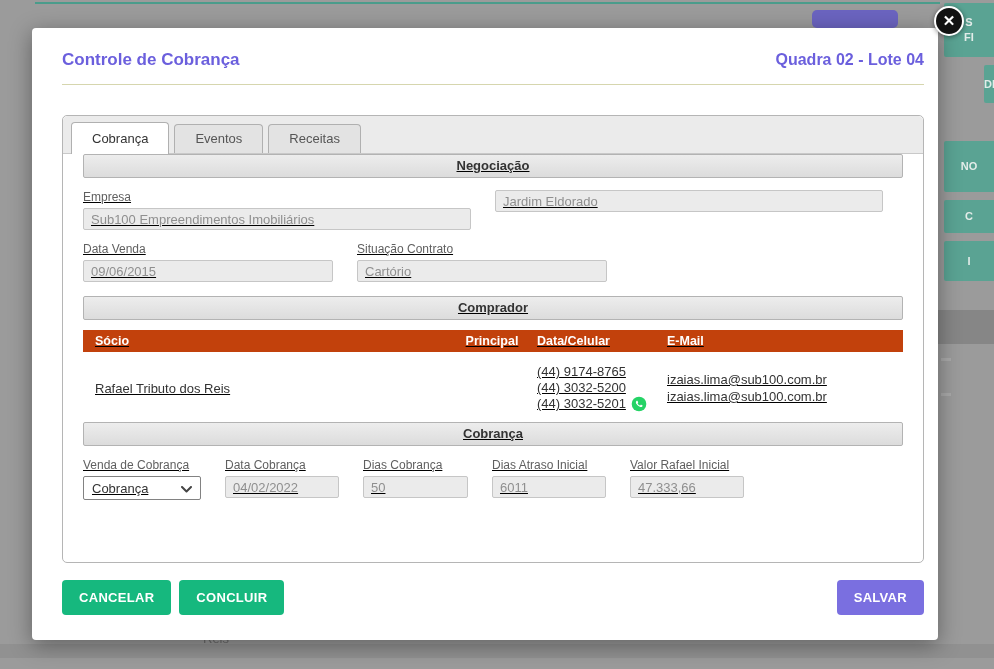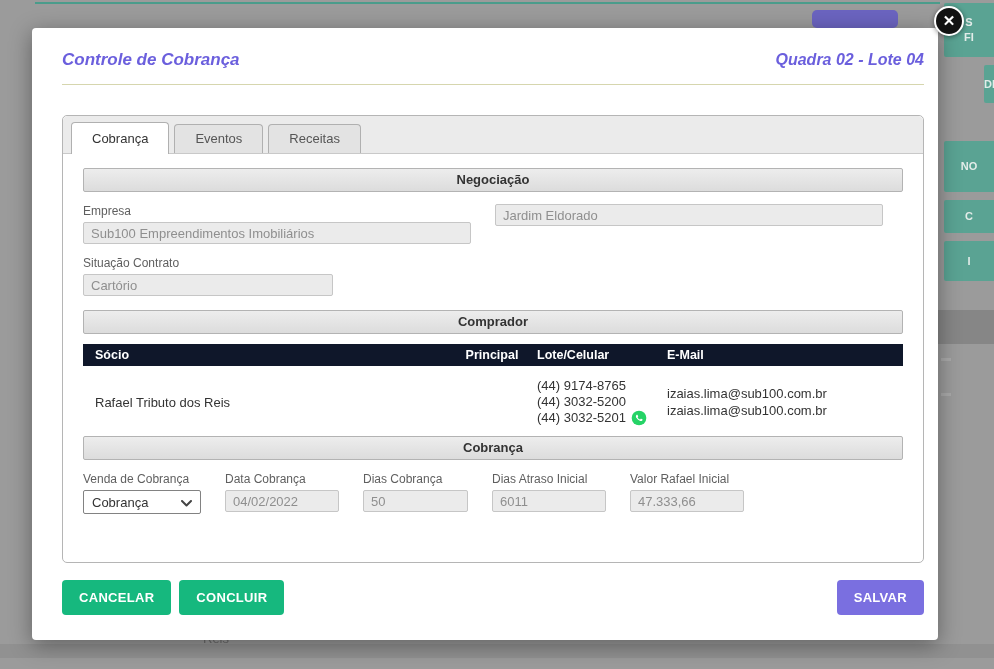--- a/index.html
+++ b/index.html
@@ -21,47 +21,47 @@
   .bg-name{position:absolute;left:203px;font-size:13px;color:#6c6c6c;z-index:1;}
   .bg-name.n1{top:631px;}
   .bg-name.n2{top:619px;}
 
   
   .modal{
     position:absolute;left:32px;top:28px;width:906px;height:612px;background:#fff;
     border-radius:4px;box-shadow:0 5px 22px rgba(0,0,0,.38);
     box-sizing:border-box;padding:16px 14px 0 30px;z-index:5;
   }
-  .modal-header{display:flex;justify-content:space-between;align-items:baseline;margin-top:6px;font-style:italic;}
+  .modal-header{display:flex;justify-content:space-between;align-items:baseline;margin-top:6px;}
   .modal-title{color:#6b5fdd;font-size:17px;font-weight:bold;}
   .modal-subtitle{color:#6b5fdd;font-size:16px;font-weight:bold;}
   .divider{border-top:1px solid #d6d6ae;margin-top:14px;}
 
   
   .tabbox{margin-top:30px;border:1px solid #b5b5b5;border-radius:5px;height:448px;box-sizing:border-box;background:#fff;}
   .tabstrip{background:#ebebeb;border-bottom:1px solid #c9c9c9;border-radius:5px 5px 0 0;
     height:38px;box-sizing:border-box;display:flex;align-items:flex-end;padding:0 0 0 8px;}
   .tab{font-size:13px;color:#555;background:#e3e3e3;border:1px solid #b0b0b0;border-bottom:none;
     border-radius:4px 4px 0 0;padding:0 20px;height:28px;line-height:28px;margin-right:5px;}
   .tab.active{background:#fff;color:#333;height:31px;line-height:31px;margin-bottom:-1px;position:relative;z-index:2;}
-  .tabcontent{padding:14px 20px 0;}
+  .tabcontent{padding:0 20px 0;text-decoration:underline;}
 
   .section-bar{height:22px;line-height:22px;text-align:center;font-weight:bold;font-size:13px;color:#333;
     background:linear-gradient(#ededed,#dcdcdc);border:1px solid #b3b3b3;border-radius:2px;}
   .mt{margin-top:14px;}
 
   .field-row{display:flex;gap:24px;margin-top:12px;}
   .field{display:flex;flex-direction:column;}
   .field-label{font-size:12px;color:#5f5f5f;margin-bottom:4px;}
   .input-disabled{height:22px;background:#ebebeb;border:1px solid #c6c6c6;border-radius:2px;
     color:#8f8f8f;font-size:13px;padding:0 7px;box-sizing:border-box;font-family:"Liberation Sans",sans-serif;}
   .w-lg{width:388px;}.w-md{width:250px;}.w-etapa{width:118px;}.w-sm{width:114px;}.w-sm2{width:105px;}
 
   
-  .table-header{display:flex;background:#0f172a;color:#fff;font-weight:bold;font-size:12.5px;
+  .table-header{display:flex;background:#c2410c;color:#fff;font-weight:bold;font-size:12.5px;
     height:22px;line-height:22px;margin-top:10px;}
   .col-socio{flex:1;padding-left:12px;}
   .col-principal{width:90px;text-align:center;}
   .col-fone{width:130px;}
   .col-email{width:236px;}
   .table-row{display:flex;align-items:center;padding:12px 0 10px;font-size:13px;color:#333;}
   .checkbox{width:16px;height:16px;background:#1a73e8;border-radius:3px;position:relative;margin:0 auto;}
   .checkbox::after{content:"";position:absolute;left:3px;top:3px;width:8px;height:4px;
     border-left:2px solid #fff;border-bottom:2px solid #fff;transform:rotate(-45deg);}
   .phone-line{line-height:16px;display:flex;align-items:center;}
@@ -141,31 +141,35 @@
           <span class="field-label">Empresa</span>
           <input class="input-disabled" disabled="" value="Sub100 Empreendimentos Imobiliários" style="">
         </div>
         <div class="field w-lg">
           <input class="input-disabled" disabled="" value="Jardim Eldorado" style="">
         </div>
       </div>
 
       <div class="field-row">
         <div class="field w-md">
+          <span class="field-label">Data Venda</span>
+          <input class="input-disabled" disabled="" value="09/06/2015" style="">
+        </div>
+        <div class="field w-md">
           <span class="field-label">Situação Contrato</span>
           <input class="input-disabled" disabled="" value="Cartório" style="">
         </div>
       </div>
 
       <div class="section-bar mt">Comprador</div>
 
       <div class="table-header">
         <span class="col-socio">Sócio</span>
         <span class="col-principal">Principal</span>
-        <span class="col-fone">Lote/Celular</span>
+        <span class="col-fone">Data/Celular</span>
         <span class="col-email">E-Mail</span>
       </div>
 
       <div class="table-row">
         <span class="col-socio">Rafael Tributo dos Reis</span>
         <span class="col-principal">
           <span class="checkbox"></span>
         </span>
         <span class="col-fone">
           <span class="phone-line">(44) 9174-8765</span>

